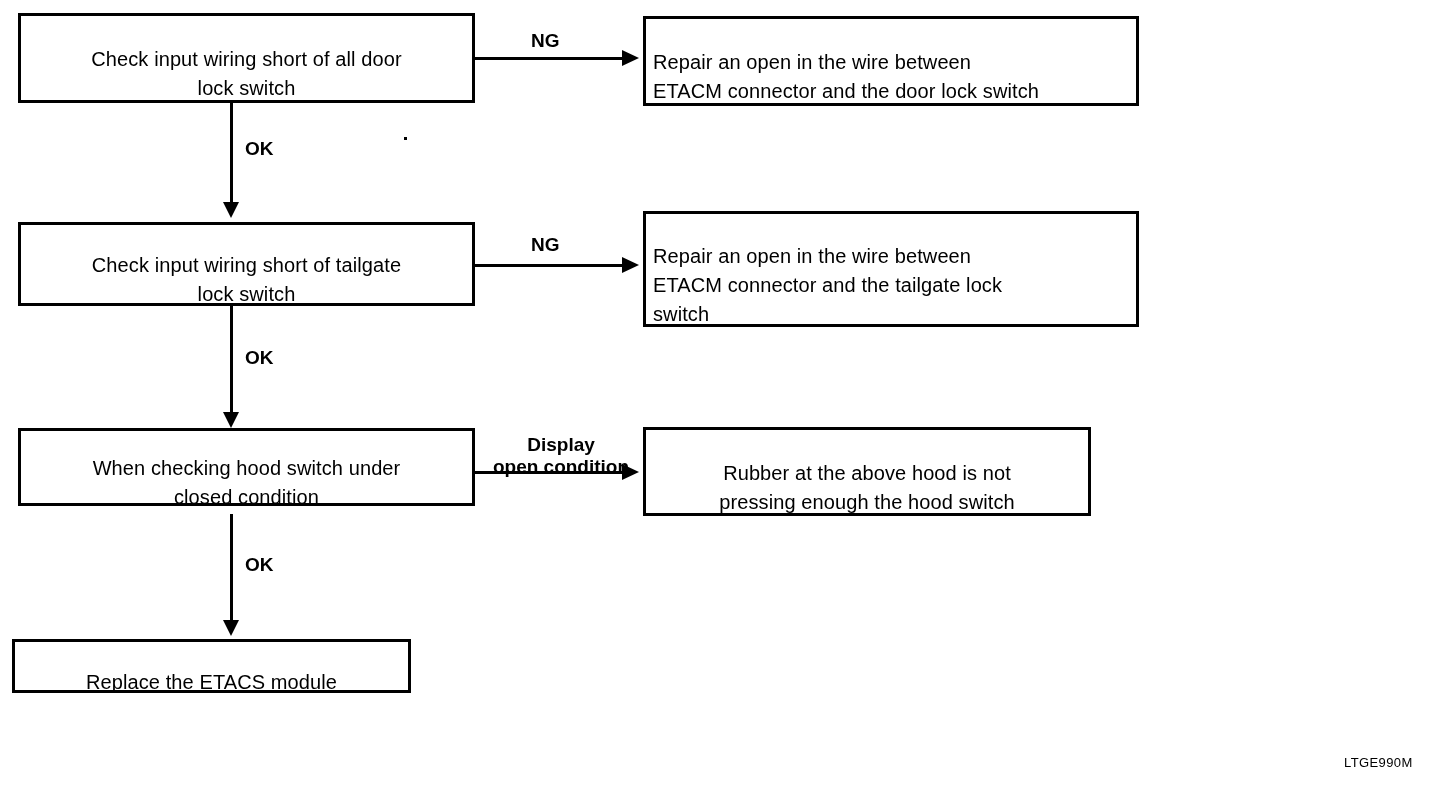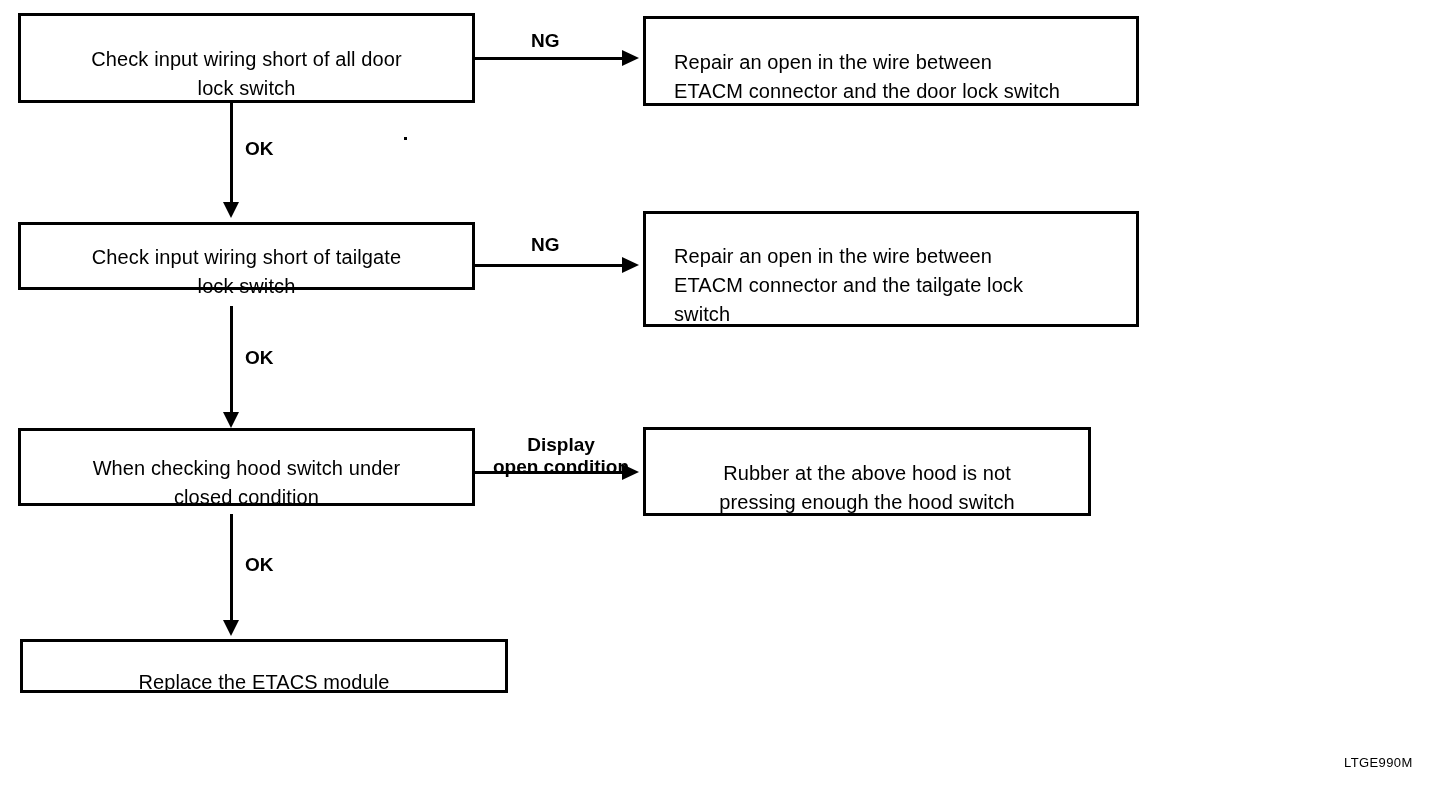--- a/index.html
+++ b/index.html
@@ -37,21 +37,21 @@
   .box.left {
     justify-content: flex-start;
     text-align: left;
   }
   .box .txt {
     display: block;
     white-space: pre-line;
     margin-top: 32px;
   }
   .box.left .txt {
-    padding-left: 28px;
+    padding-left: 7px;
     padding-right: 10px;
   }
   .box.center .txt {
     padding-left: 14px;
     padding-right: 14px;
   }
 
   
   .vline {
     position: absolute;
@@ -122,21 +122,21 @@
     <span class="txt">Repair an open in the wire between
 ETACM connector and the door lock switch</span>
   </div>
 
   <div class="vline" style="left:230px; top:103px; width:3px; height:100px;"></div>
   <div class="arrow-down" style="left:223px; top:202px;"></div>
   <div class="edge-label" style="left:245px; top:138px;">OK</div>
 
   <div class="speck" style="left:404px; top:137px;"></div>
 
-  <div class="box center" style="left:18px; top:222px; width:457px; height:68px;">
+  <div class="box center" style="left:18px; top:222px; width:457px; height:84px;">
     <span class="txt">Check input wiring short of tailgate
 lock switch</span>
   </div>
 
   <div class="hline" style="left:475px; top:264px; width:150px;"></div>
   <div class="arrow-right" style="left:622px; top:257px;"></div>
   <div class="edge-label" style="left:531px; top:234px;">NG</div>
 
   <div class="box left" style="left:643px; top:211px; width:496px; height:116px;">
     <span class="txt">Repair an open in the wire between
@@ -160,19 +160,19 @@
 
   <div class="box center" style="left:643px; top:427px; width:448px; height:89px;">
     <span class="txt">Rubber at the above hood is not
 pressing enough the hood switch</span>
   </div>
 
   <div class="vline" style="left:230px; top:514px; width:3px; height:108px;"></div>
   <div class="arrow-down" style="left:223px; top:620px;"></div>
   <div class="edge-label" style="left:245px; top:554px;">OK</div>
 
-  <div class="box center" style="left:20px; top:639px; width:488px; height:54px;">
+  <div class="box center" style="left:12px; top:639px; width:399px; height:54px;">
     <span class="txt">Replace the ETACS module</span>
   </div>
 
   <div class="footer-code" style="left:1344px; top:755px;">LTGE990M</div>
 
 </div>
 
 </body></html>

